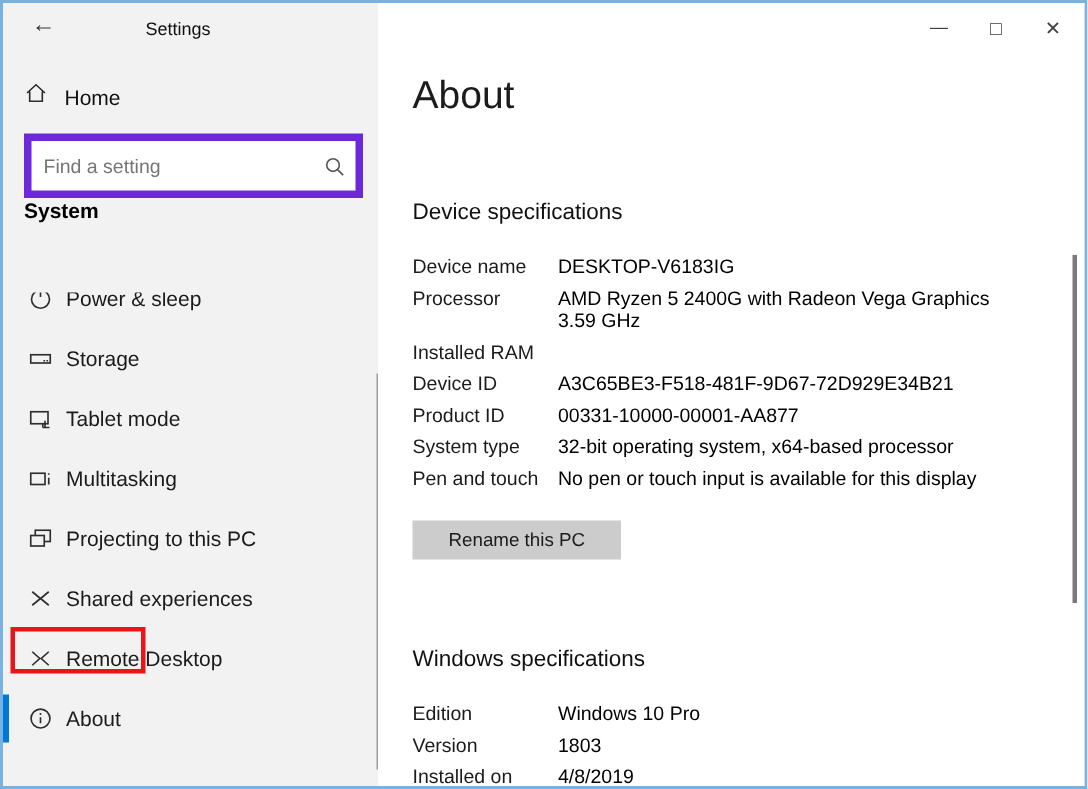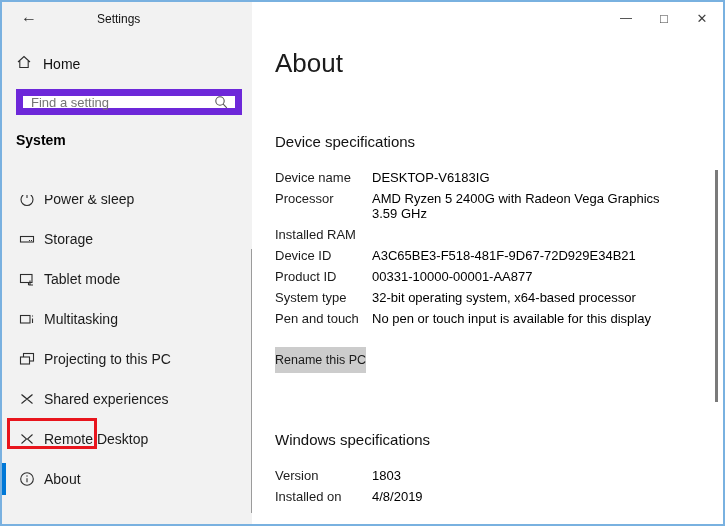--- a/index.html
+++ b/index.html
@@ -10,22 +10,22 @@
   }
   
   .sidebar {
     position:absolute; left:0; top:0; bottom:0; width:250px; background:#f2f2f2;
   }
   .back-btn { position:absolute; left:19px; top:6px; font-size:16px; color:#333; cursor:pointer; }
   .app-title { position:absolute; left:55px; top:10px; font-size:12px; color:#111;margin-left:40px; }
   .home-row { position:absolute; left:14px; top:52px; display:flex; align-items:center; gap:11px; }
   .home-row .label { font-size:14px; color:#111; }
   .searchbox {
-    position:absolute; left:14px; top:87px; width:226px; height:26px;
-    background:#fff; border:7px solid #6d28d9; display:flex; align-items:center;
+    position:absolute; left:14px; top:87px; width:226px; height:43px;
+    background:#fff; border:5px solid #6d28d9; display:flex; align-items:center;
   }
   .searchbox input {
     flex:1; border:none; outline:none; background:transparent;
     font-family:"Liberation Sans", sans-serif; font-size:13px; color:#333; padding:0 4px 0 8px;
   }
   .searchbox .mag { flex:0 0 auto; margin-right:7px; display:flex; }
   .section-header { position:absolute; left:14px; top:130px; font-size:14px; font-weight:bold; color:#000; }
   .navlist { position:absolute; left:0; top:151px; right:0; bottom:0; overflow:hidden;margin-top:42px; }
   .nav-item {
     position:relative; height:40px; display:flex; align-items:center; gap:9px;
@@ -54,21 +54,21 @@
   .device-heading { position:absolute; left:23px; top:131px; }
   .windows-heading { position:absolute; left:23px; top:429px; }
   .device-rows { position:absolute; left:23px; top:168px; width:430px; }
   .windows-rows { position:absolute; left:23px; top:466px; width:430px; }
   .spec-row { display:flex; margin-bottom:6px; font-size:13px; line-height:15px; }
   .spec-label { flex:0 0 97px; color:#1b1b1b; }
   .spec-value { flex:1; color:#000000; }
   .rename-btn {
     position:absolute; left:23px; top:345px; background:#cccccc; border:none;
     font-family:"Liberation Sans", sans-serif; font-size:12.5px; color:#1b1b1b;
-    padding:6px 0; cursor:pointer;
+    padding:6px 24px; cursor:pointer;
   }
   .main-scroll { position:absolute; right:5px; top:168px; width:3px; height:232px; background:#7a7a7a; }
   svg.icon { stroke:#2e2e2e; fill:none; stroke-width:1.1; }
 </style>
 </head>
 <body>
 
 <div class="window">
 
   <div class="sidebar">
@@ -228,20 +228,24 @@
         <div class="spec-value">No pen or touch input is available for this display</div>
       </div>
     </div>
 
     <button class="rename-btn">Rename this PC</button>
 
     <div class="sec-heading windows-heading">Windows specifications</div>
 
     <div class="windows-rows">
       <div class="spec-row">
+        <div class="spec-label">Edition</div>
+        <div class="spec-value">Windows 10 Pro</div>
+      </div>
+      <div class="spec-row">
         <div class="spec-label">Version</div>
         <div class="spec-value">1803</div>
       </div>
       <div class="spec-row">
         <div class="spec-label">Installed on</div>
         <div class="spec-value">4/8/2019</div>
       </div>
     </div>
 
     <div class="main-scroll"></div>

